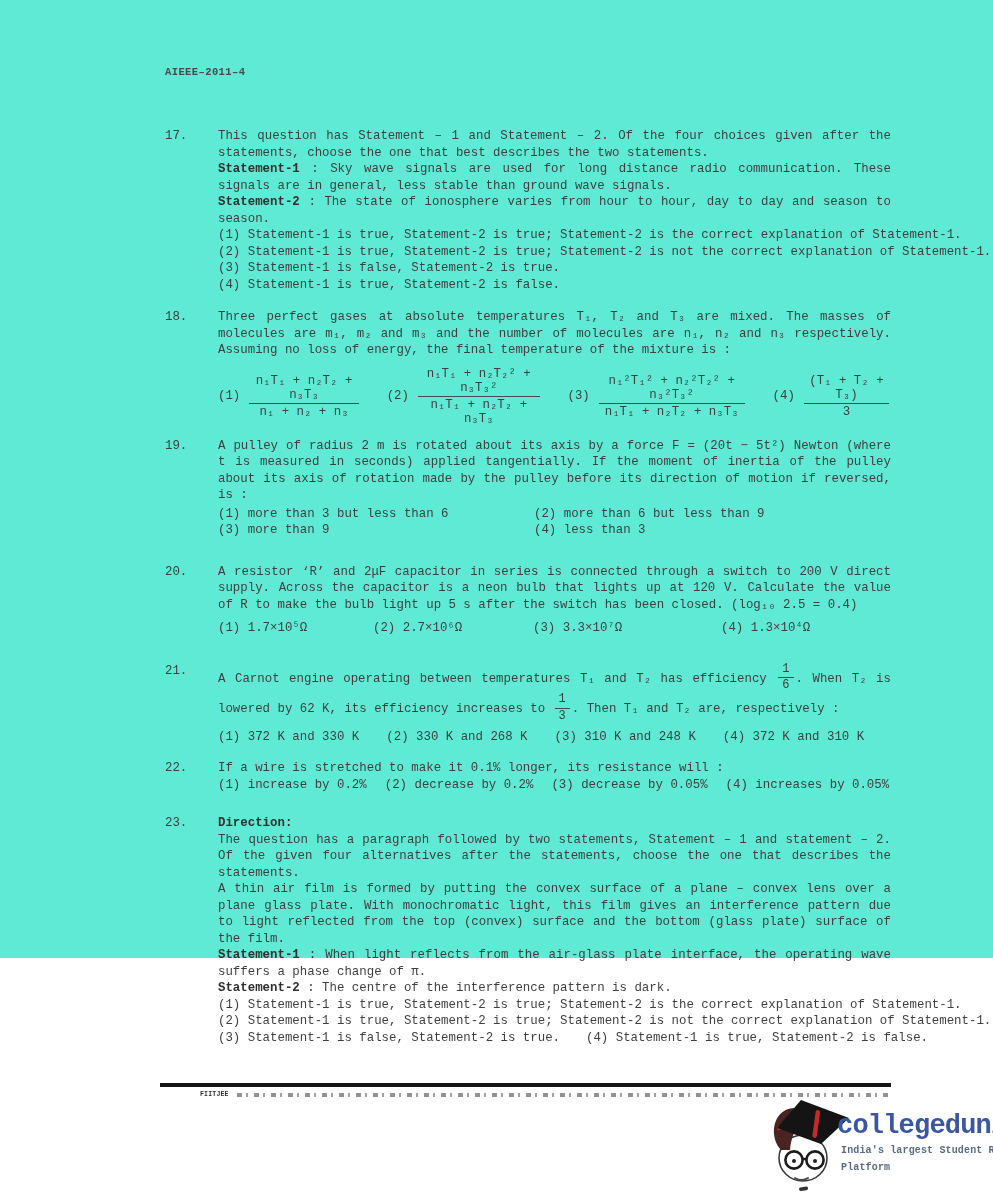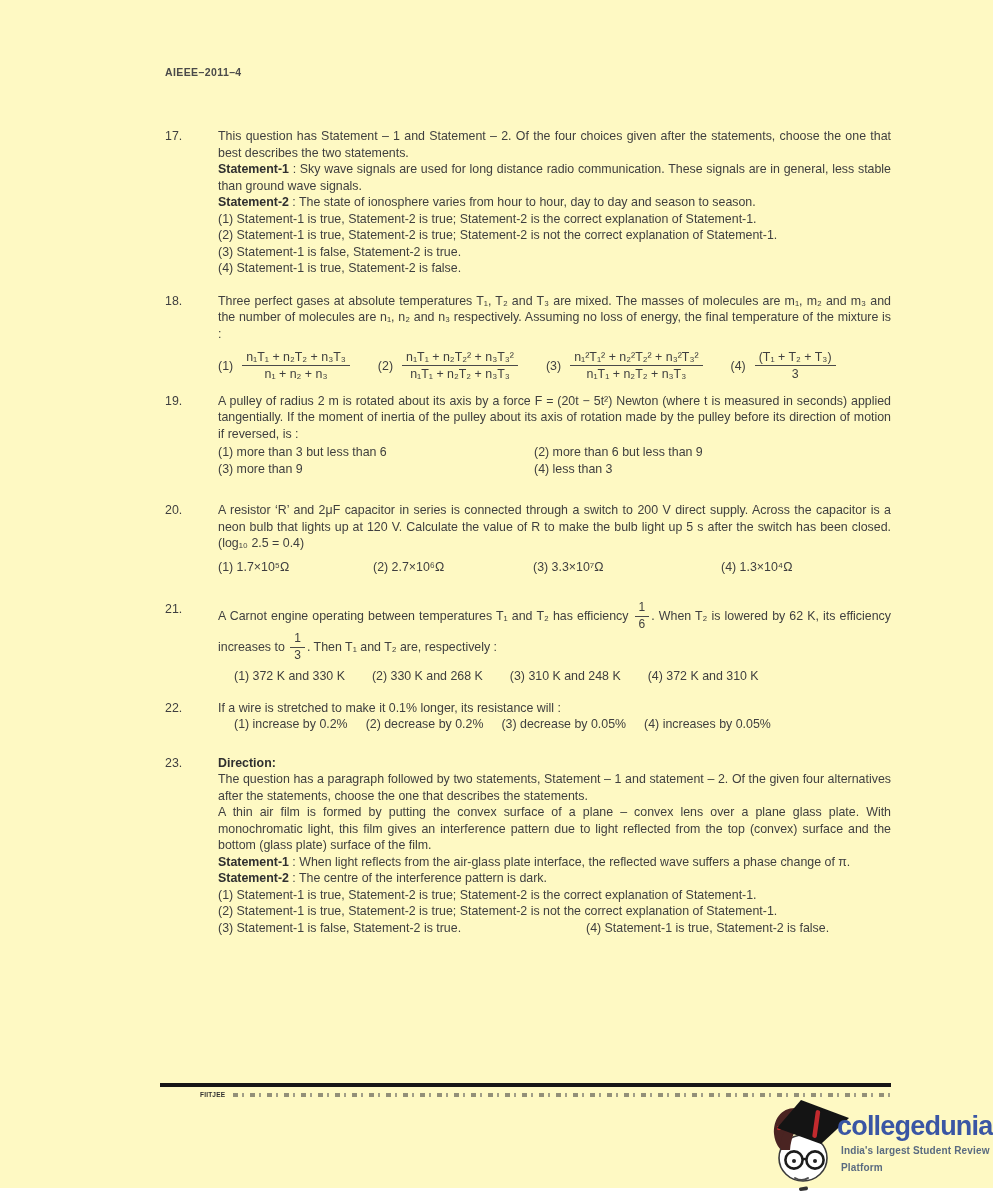--- a/index.html
+++ b/index.html
@@ -2,21 +2,21 @@
 <html><head>
 <meta charset="utf-8">
 <style>
   html,body{margin:0;padding:0;background:#ffffff;}
   body{
     width:993px;height:1202px;overflow:hidden;position:relative;
     font-family:"Liberation Sans",sans-serif;
     color:#3f3f3f;font-size:12.4px;line-height:16.5px;
     -webkit-font-smoothing:antialiased;
   }
-  .page{position:relative;width:993px;height:1188px;background:#fef9c3;}
+  .page{position:relative;width:993px;height:958px;background:#5eead4;font-family:Liberation Mono, monospace;}
   .header{
     position:absolute;left:165px;top:64px;
     font-size:10.5px;font-weight:bold;color:#4a4a4a;letter-spacing:.4px;
   }
   .content{position:absolute;left:165px;top:120px;width:726px;}
   .q{display:flex;align-items:flex-start;}
   .qnum{width:53px;flex:none;}
   .qbody{flex:1;min-width:0;}
   p{margin:0;}
   .just{text-align:justify;}
@@ -29,21 +29,21 @@
   .frac.inline{font-size:12px;}
   
   .fracrow{display:flex;align-items:center;margin-top:8px;gap:0;}
   .fopt{display:flex;align-items:center;margin-right:26px;}
   .fopt:last-child{margin-right:0;}
   .olabel{margin-right:7px;}
   
   .grid2{display:grid;grid-template-columns:316px auto;row-gap:0;}
   .grid2b{display:grid;grid-template-columns:368px auto;}
   .row4-q20{display:grid;grid-template-columns:155px 160px 188px auto;margin-top:7px;}
-  .rowflex{display:flex;gap:27px;margin-top:5px;margin-left:16px;}
+  .rowflex{display:flex;gap:27px;margin-top:5px;}
   .mt2{margin-top:2px;}
   
   .q17{margin-top:8px;}
   .q18{margin-top:16px;}
   .q19{margin-top:11px;}
   .q20{margin-top:25px;}
   .q21{margin-top:26px;}
   .q22{margin-top:15px;}
   .q23{margin-top:22px;}
   .fspace{line-height:30px;}
@@ -183,21 +183,21 @@
         </div>
       </div>
     </section>
 
     <section class="q q23">
       <div class="qnum">23.</div>
       <div class="qbody">
         <p><b>Direction:</b></p>
         <p class="just">The question has a paragraph followed by two statements, Statement – 1 and statement – 2.  Of the given four alternatives after the statements, choose the one that describes the statements.</p>
         <p class="just">A thin air film is formed by putting the convex surface of a plane – convex lens over a plane glass plate.  With monochromatic light, this film gives an interference pattern due to light reflected from the top (convex) surface and the bottom (glass plate) surface of the film.</p>
-        <p class="just"><b>Statement-1</b><span> : When light reflects from the air-glass plate interface, the reflected wave suffers a phase change of π.</span></p>
+        <p class="just"><b>Statement-1</b><span> : When light reflects from the air-glass plate interface, the operating wave suffers a phase change of π.</span></p>
         <p class="just"><b>Statement-2</b><span> : The centre of the interference pattern is dark.</span></p>
         <div class="opt">(1) Statement-1 is true, Statement-2 is true; Statement-2 is the correct explanation of Statement-1.</div>
         <div class="opt">(2) Statement-1 is true, Statement-2 is true; Statement-2 is not the correct explanation of Statement-1.</div>
         <div class="grid2b">
           <div class="opt">(3) Statement-1 is false, Statement-2 is true.</div>
           <div class="opt">(4) Statement-1 is true, Statement-2 is false.</div>
         </div>
       </div>
     </section>
 

